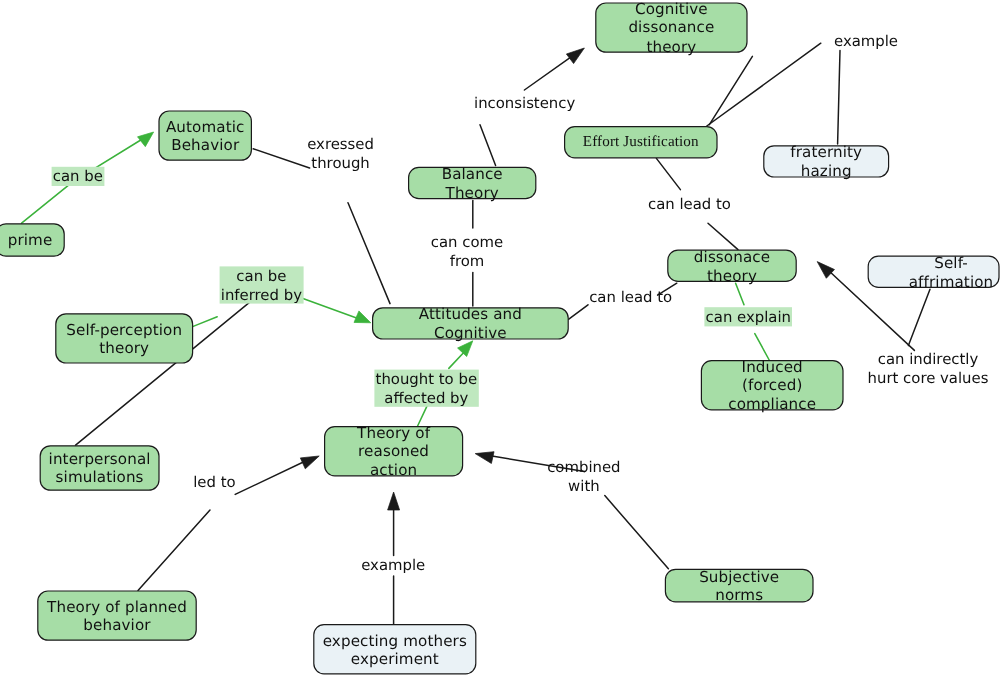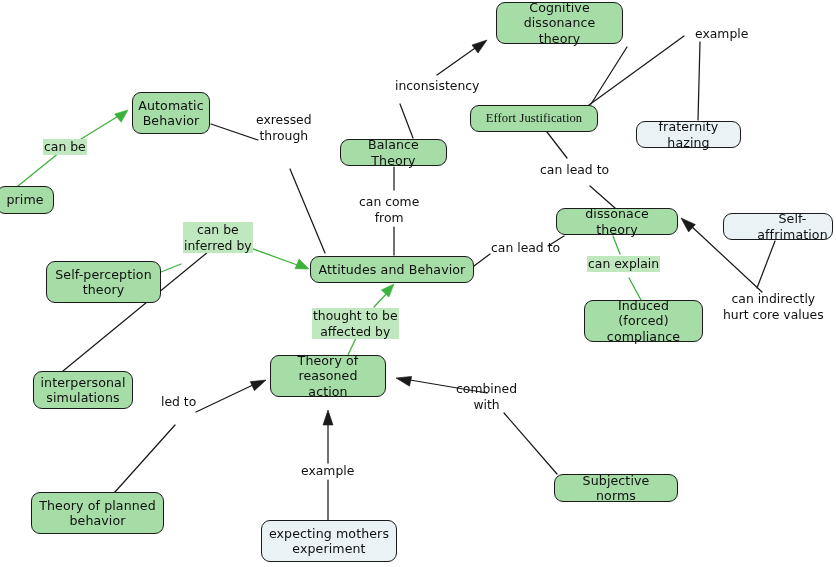--- a/index.html
+++ b/index.html
@@ -152,36 +152,36 @@
       </div>
       <div class="node concept" style="left: 33px; top: 371px; width: 100px; height: 38px;">
         <span style="white-space: pre-line;">interpersonal
 simulations</span>
       </div>
       <div class="node concept" style="left: 31px; top: 492px; width: 133px; height: 42px;">
         <span style="white-space: pre-line;">Theory of planned
 behavior</span>
       </div>
       <div class="node concept" style="left: 310px; top: 256px; width: 164px; height: 27px;">
-        <span style="white-space: pre-line;">Attitudes and Behavior</span>
+        <span style="white-space: pre-line;">Attitudes and Cognitive</span>
       </div>
       <div class="node concept" style="left: 340px; top: 139px; width: 107px; height: 27px;">
         <span style="white-space: pre-line;">Balance Theory</span>
       </div>
       <div class="node concept" style="left: 496px; top: 2px; width: 127px; height: 42px;">
         <span style="white-space: pre-line;">Cognitive
 dissonance theory</span>
       </div>
       <div class="node concept" style="left: 470px; top: 105px; width: 128px; height: 27px;">
         <span style="white-space: pre-line; font-family: Liberation Serif, serif;">Effort Justification</span>
       </div>
       <div class="node example" style="left: 636px; top: 121px; width: 105px; height: 27px;">
         <span style="white-space: pre-line;">fraternity hazing</span>
       </div>
-      <div class="node concept" style="left: 556px; top: 208px; width: 122px; height: 27px;">
+      <div class="node concept" style="left: 556px; top: 208px; width: 108px; height: 27px;">
         <span style="white-space: pre-line;">dissonace theory</span>
       </div>
       <div class="node example" style="left: 723px; top: 213px; width: 110px; height: 27px; padding-left: 35px;">
         <span style="white-space: pre-line;">Self-affrimation</span>
       </div>
       <div class="node concept" style="left: 584px; top: 300px; width: 119px; height: 42px;">
         <span style="white-space: pre-line;">Induced (forced)
 compliance</span>
       </div>
       <div class="node concept" style="left: 270px; top: 355px; width: 116px; height: 42px;">

